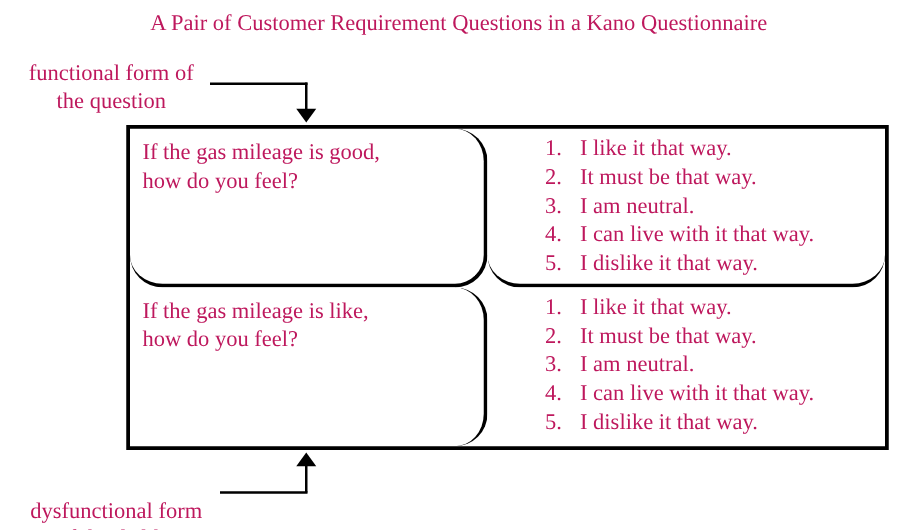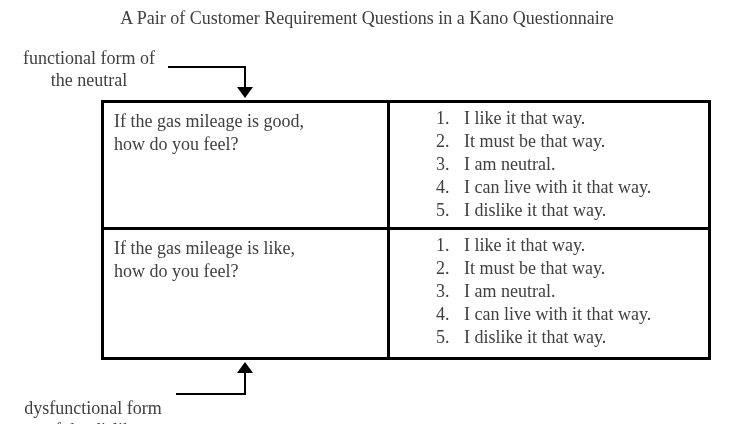--- a/index.html
+++ b/index.html
@@ -3,21 +3,21 @@
 <meta charset="utf-8">
 <style>
   * { margin: 0; padding: 0; box-sizing: border-box; }
   html, body { background: #ffffff; }
   .page {
     position: relative;
     width: 734px;
     height: 424px;
     background: #ffffff;
     font-family: "Liberation Serif", "DejaVu Serif", serif;
-    color: #404040;
+    color: #be185d;
     overflow: hidden;
   }
   .title {
     position: absolute;
     top: 8px;
     left: 0;
     width: 100%;
     text-align: center;
     font-size: 18px;
     white-space: nowrap;
@@ -48,42 +48,42 @@
     position: absolute;
     left: 101px; top: 100px;
     width: 610px; height: 260px;
     border: 3px solid #000000;
     display: grid;
     grid-template-columns: 286px 1fr;
     grid-template-rows: 127px 1fr;
     font-size: 18px;
     background: #ffffff;
   }
-  .cell { overflow: hidden; }
+  .cell { overflow: hidden; border-radius: 26px; }
   .cell-q {
     border-right: 3px solid #000000;
     padding: 7px 6px 0 10px;
     line-height: 23px;
   }
   .cell-o { padding: 4px 2px 0 46px; line-height: 23px; }
   .row-top { border-bottom: 3px solid #000000; }
   .cell-q div { white-space: nowrap; }
   .option { display: flex; white-space: nowrap; }
   .option .num { width: 28px; flex-shrink: 0; }
 </style>
 </head>
 <body>
 
 <div class="page">
 
   <div class="title">A Pair of Customer Requirement Questions in a Kano Questionnaire</div>
 
   <div class="anno-label label-functional">
     <div>functional form of</div>
-    <div>the neutral</div>
+    <div>the question</div>
   </div>
   <div class="line func-hline"></div>
   <div class="line func-vline"></div>
   <div class="arrow arrow-down"></div>
 
   <div class="ktable">
 
     <div class="cell cell-q row-top">
       <div>If the gas mileage is good,</div>
       <div>how do you feel?</div>

